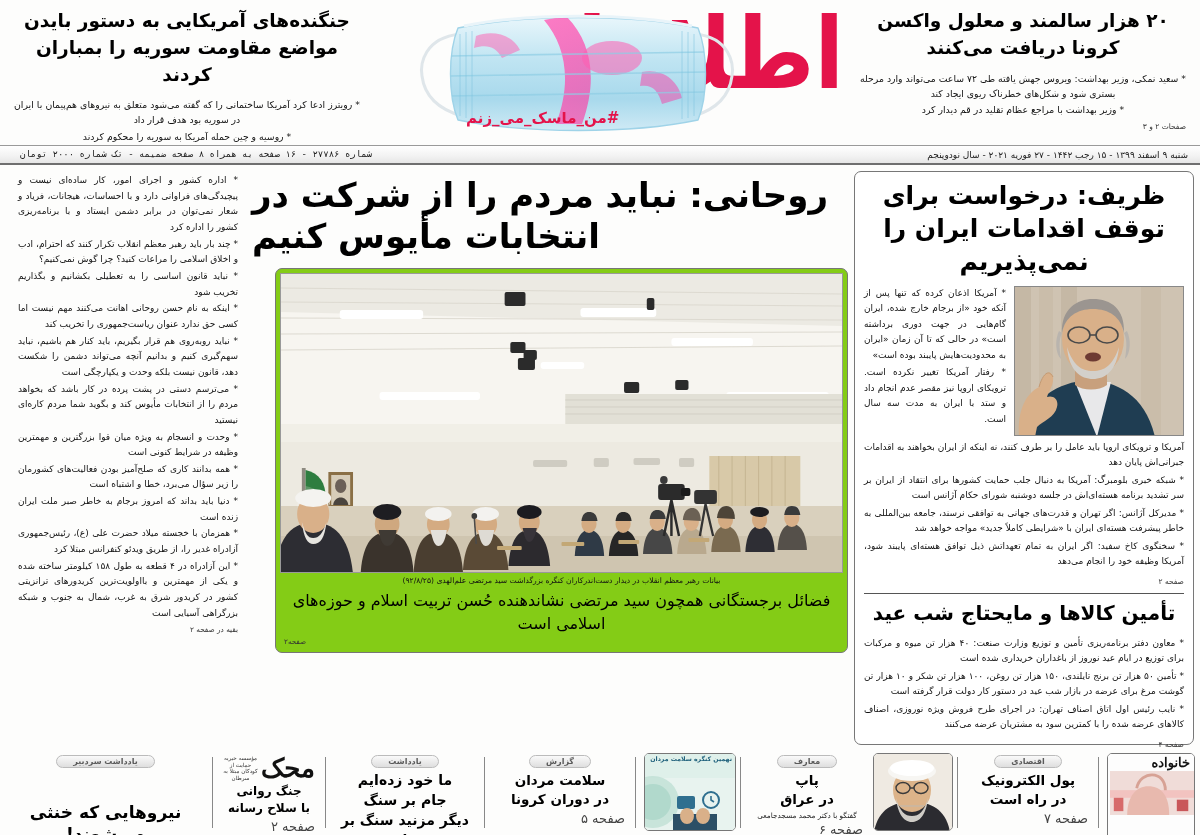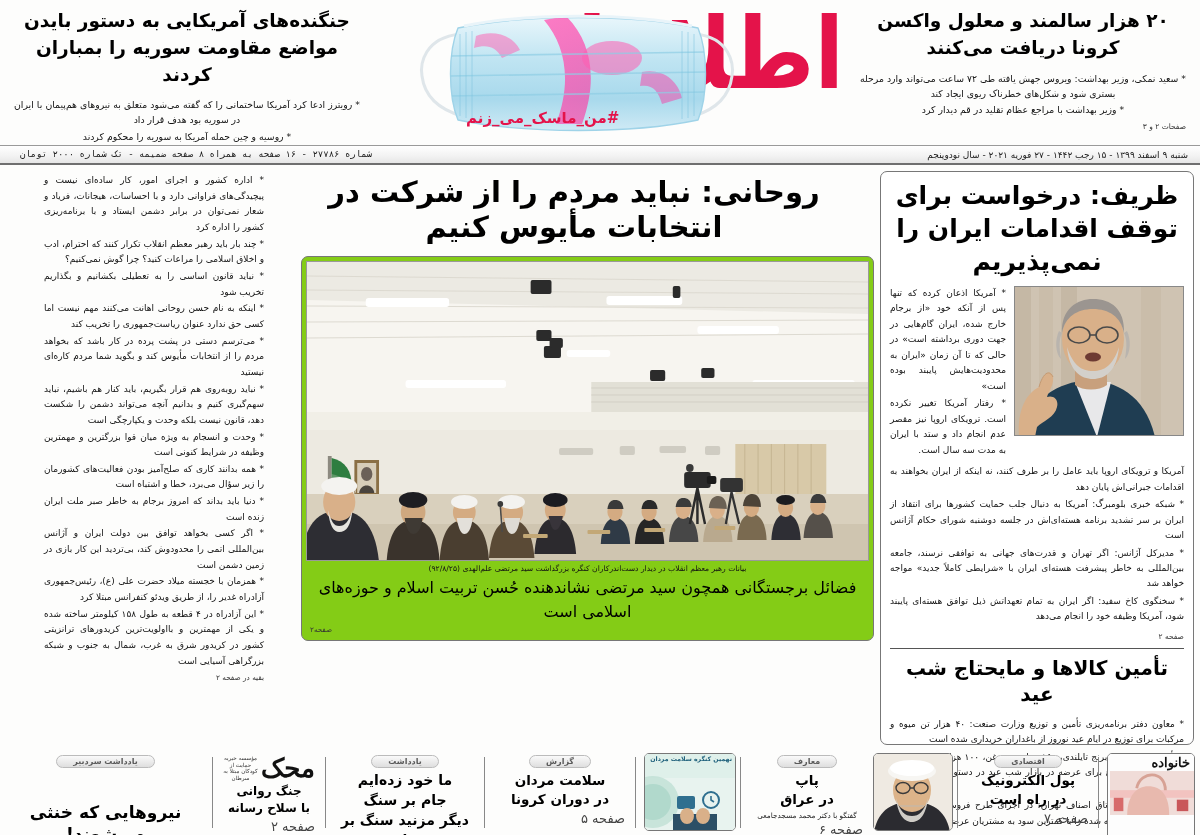--- a/index.html
+++ b/index.html
@@ -88,21 +88,21 @@
   .datebar .dt-right { position: absolute; right: 12px; }
   .datebar .dt-left { position: absolute; left: 20px; font-family: Liberation Mono, monospace; }
 
   
   .body-grid {
     display: flex;
     width: 1200px; height: 580px;
     padding: 6px 6px 0 6px;
     gap: 6px;
   }
-  .col-right { width: 314px; border-radius: 31px; }
+  .col-right { width: 340px; border-radius: 31px; }
   .col-center { width: 600px; }
   .col-left { width: 228px; }
 
   
   .box-outline {
     border: 1px solid #777;
     border-radius: 7px;
     padding: 7px 9px 8px 9px;
     background: #fff;
     height: 100%;
@@ -133,22 +133,22 @@
   .r-cont p { margin-bottom: 2px; }
   .rule-sep { border: none; border-top: 1px solid #555; margin: 7px 0 6px; }
   .r-head2 {
     font-size: 20px; font-weight: bold; text-align: center;
     line-height: 1.3; margin-bottom: 6px; color: #000;
     letter-spacing: -0.4px;
   }
 
   
   .c-head {
-    font-size: 29px; font-weight: bold; line-height: 1.22;
-    text-align: center; color: #000; letter-spacing: -1.2px;
+    font-size: 34px; font-weight: bold; line-height: 1.22;
+    text-align: left; color: #000; letter-spacing: -1.2px;
     padding: 4px 4px 0;
   }
   .c-photo-box {
     margin-top: 10px;
     border: 1px solid #777; border-radius: 7px;
     padding: 4px; background: #84cc16; margin-left: 27px;
   }
   .c-photo {
     width: 100%; height: 300px;
     position: relative; overflow: hidden;
@@ -559,26 +559,25 @@
         <div class="c-cap-ref">صفحه۲</div>
       </div>
     </div>
 
     <div class="col-left">
       <div class="l-text">
         <p>* اداره کشور و اجرای امور، کار ساده‌ای نیست و پیچیدگی‌های فراوانی دارد و با احساسات، هیجانات، فریاد و شعار نمی‌توان در برابر دشمن ایستاد و با برنامه‌ریزی کشور را اداره کرد</p>
         <p>* چند بار باید رهبر معظم انقلاب تکرار کنند که احترام، ادب و اخلاق اسلامی را مراعات کنید؟ چرا گوش نمی‌کنیم؟</p>
         <p>* نباید قانون اساسی را به تعطیلی بکشانیم و بگذاریم تخریب شود</p>
         <p>* اینکه به نام حسن روحانی اهانت می‌کنند مهم نیست اما کسی حق ندارد عنوان ریاست‌جمهوری را تخریب کند</p>
+        <p>* نباید روبه‌روی هم قرار بگیریم، باید کنار هم باشیم، نباید سهم‌گیری کنیم و بدانیم آنچه می‌تواند دشمن را شکست دهد، قانون نیست بلکه وحدت و یکپارچگی است</p>
         <p>* می‌ترسم دستی در پشت پرده در کار باشد که بخواهد مردم را از انتخابات مأیوس کند و بگوید شما مردم کاره‌ای نیستید</p>
-        <p>* نباید روبه‌روی هم قرار بگیریم، باید کنار هم باشیم، نباید سهم‌گیری کنیم و بدانیم آنچه می‌تواند دشمن را شکست دهد، قانون نیست بلکه وحدت و یکپارچگی است</p>
         <p>* وحدت و انسجام به ویژه میان قوا بزرگترین و مهمترین وظیفه در شرایط کنونی است</p>
         <p>* همه بدانند کاری که صلح‌آمیز بودن فعالیت‌های کشورمان را زیر سؤال می‌برد، خطا و اشتباه است</p>
         <p>* دنیا باید بداند که امروز برجام به خاطر صبر ملت ایران زنده است</p>
-        <p>* اگر کسی بخواهد توافق بین دولت ایران و آژانس بین‌المللی اتمی را محدودوش کند، بی‌تردید این کار بازی در زمین دشمن است</p>
         <p>* همزمان با خجسته میلاد حضرت علی (ع)، رئیس‌جمهوری آزادراه غدیر را، از طریق ویدئو کنفرانس مبتلا کرد</p>
         <p>* این آزادراه در ۴ قطعه به طول ۱۵۸ کیلومتر ساخته شده و یکی از مهمترین و بااولویت‌ترین کریدورهای ترانزیتی کشور در کریدور شرق به غرب، شمال به جنوب و شبکه بزرگراهی آسیایی است</p>
         <div class="l-ref">بقیه در صفحه ۲</div>
       </div>
     </div>
   </div>
 
   <div class="bottom-strip">
 
     <div class="tz" style="width:92px">

